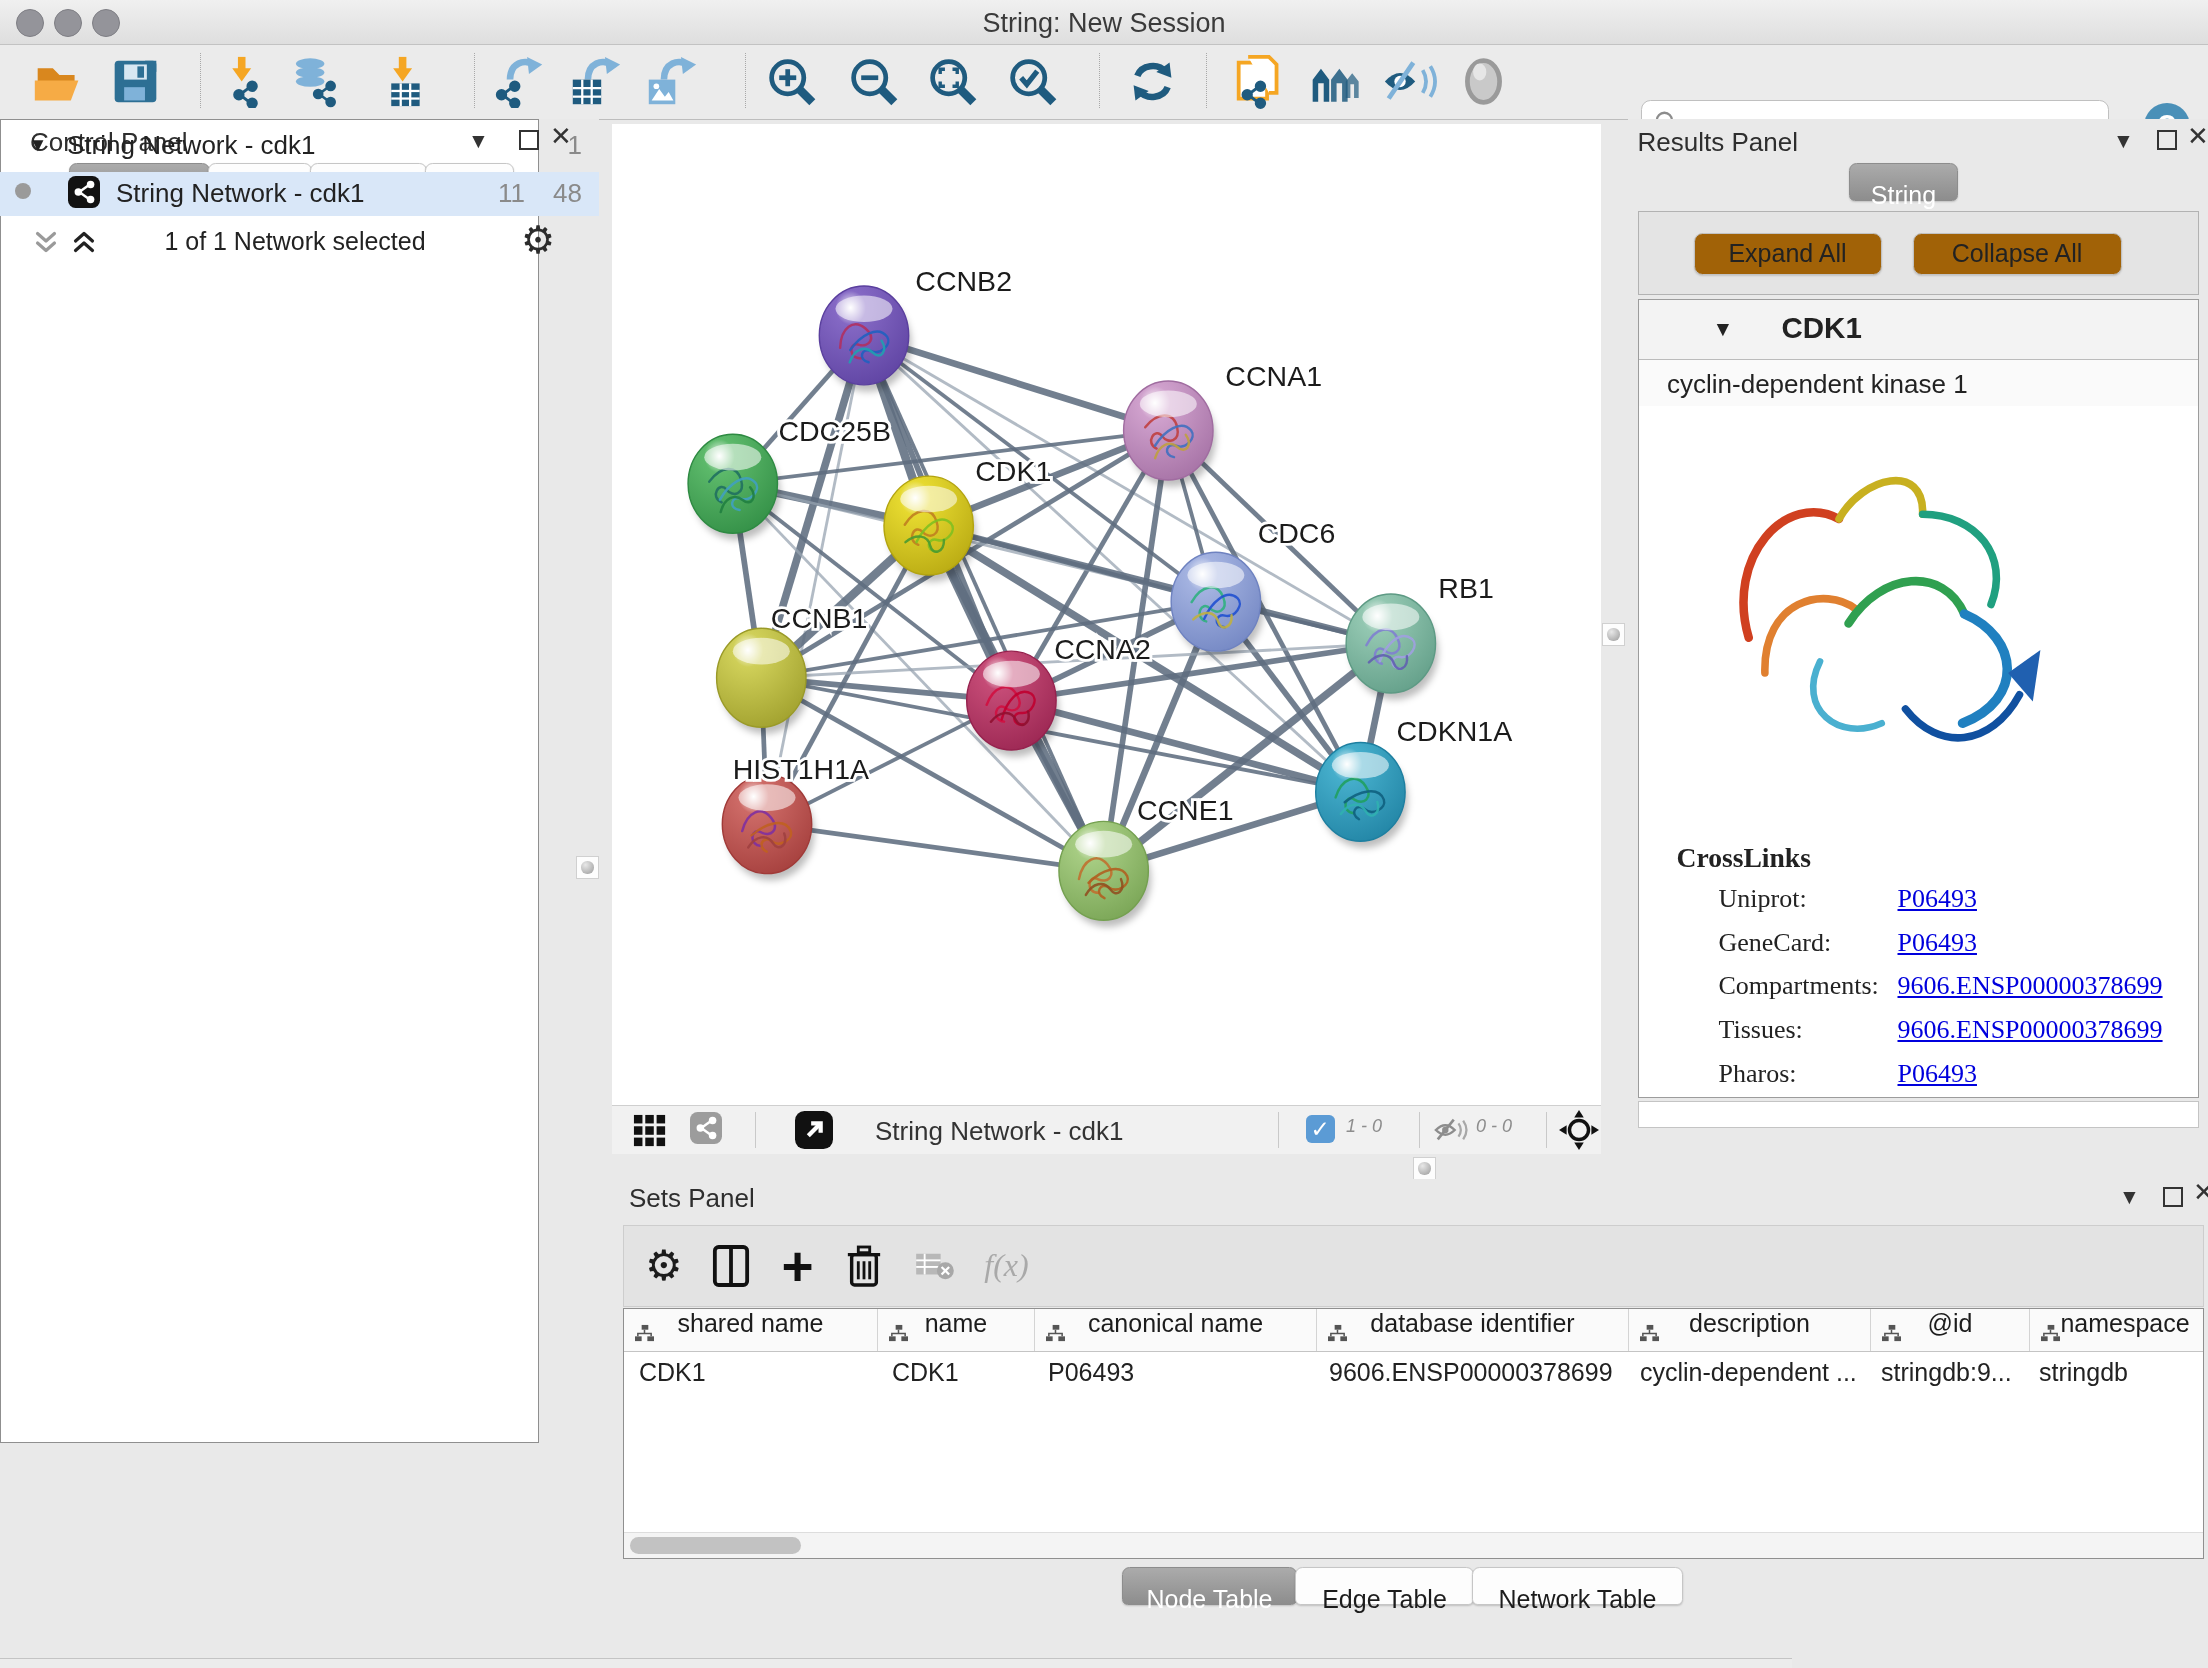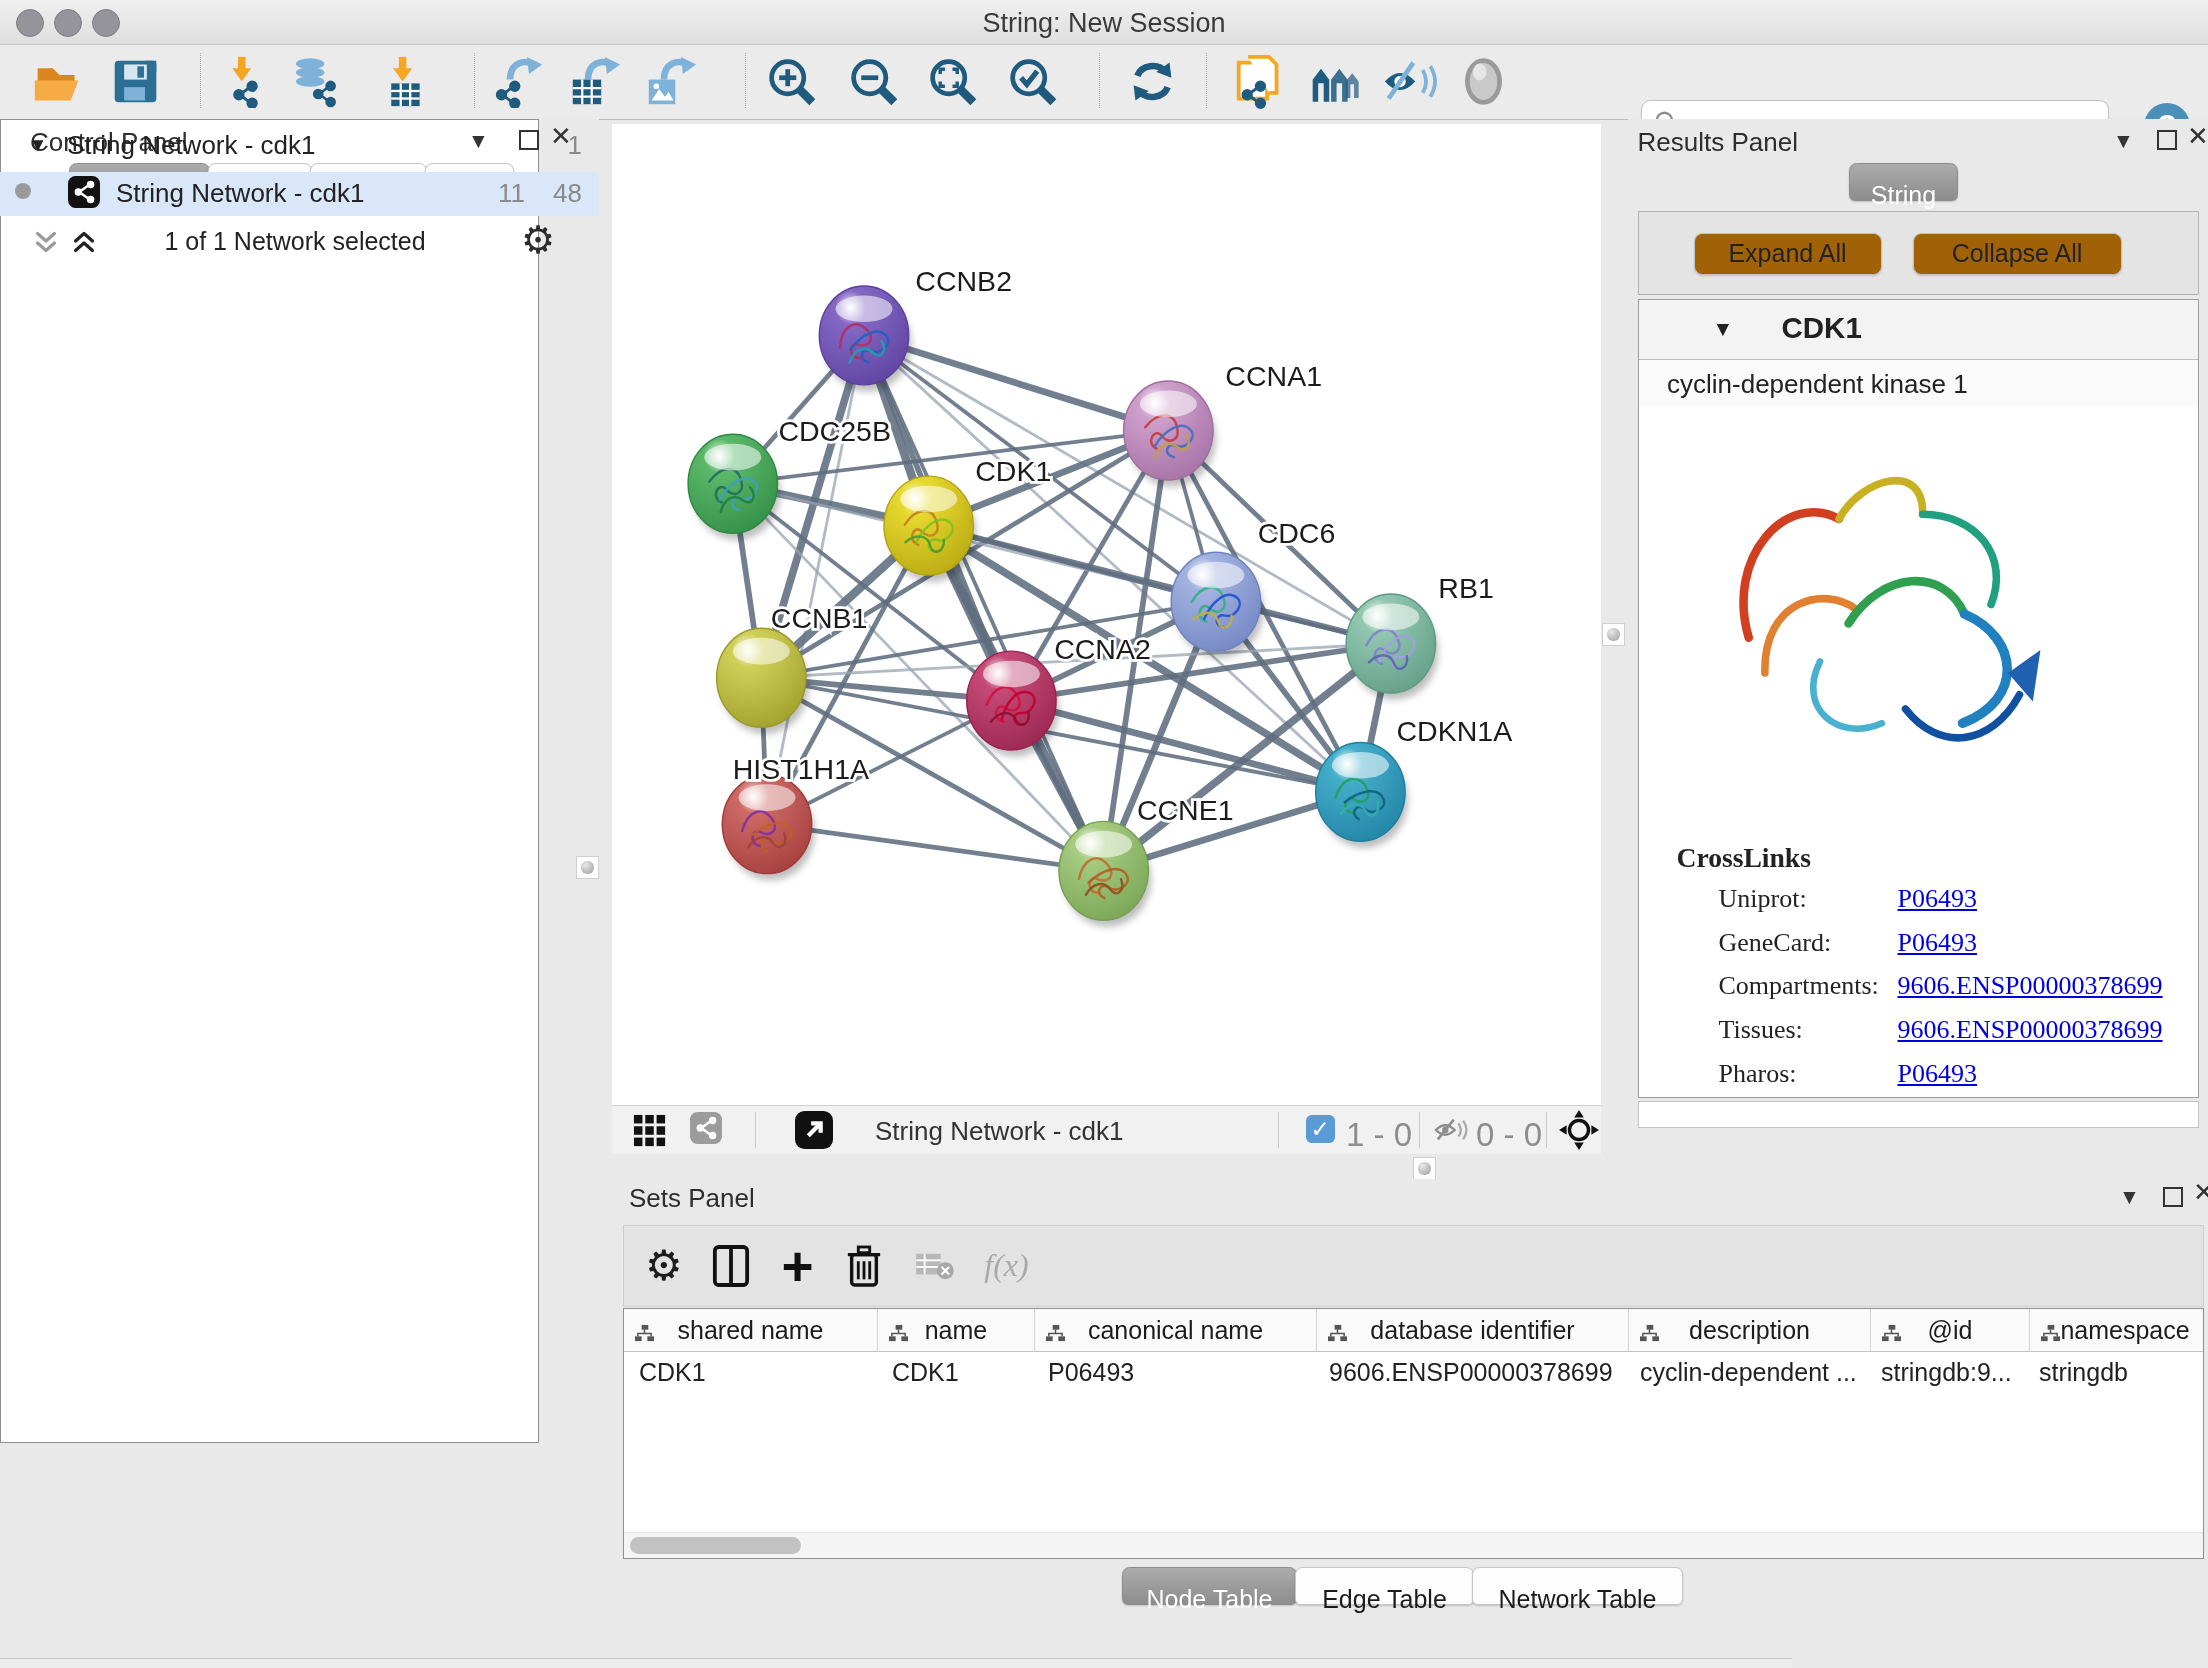--- a/index.html
+++ b/index.html
@@ -33,21 +33,21 @@
     box-shadow:0 1px 1.9px rgba(0,0,0,.18);font-size:25px;color:#1c1c1c;text-align:center;cursor:pointer;}
   .tab.active{background:linear-gradient(#ababab,#8d8d8d);color:#fff;border-color:#8d8d8d;}
   .tab span{display:block;margin-top:17px;text-align:center;}
   
   #ctl-tree{left:24px;top:259px;width:537px;height:1322px;background:#fff;border:1.4px solid #8f8f8f;}
   .tree-row{position:absolute;left:0;width:100%;height:40px;font-size:26px;}
   .tree-count{position:absolute;color:#8a8a8a;}
   .share-badge{position:absolute;width:32px;height:32px;border-radius:7.6px;background:#121212;}
   #net-footer{left:612px;top:1105px;width:989px;height:48px;background:#f1f1f1;border-top:1px solid #cfcfcf;}
   .nf-sep{position:absolute;top:5.7px;height:36px;border-left:1px solid #c9c9c9;}
-  .nf-txt{position:absolute;font-size:33px;color:#8d8d8d;}
+  .nf-txt{position:absolute;font-size:18px;color:#8d8d8d;font-style:italic;}
   #net-title{position:absolute;left:263px;top:9.5px;font-size:26px;color:#333;}
   .splitter-dot{position:absolute;width:21px;height:21px;background:#fdfdfd;border:1px solid #d0d0d0;
     display:flex;align-items:center;justify-content:center;cursor:pointer;}
   .splitter-dot i{width:12.4px;height:12.4px;border-radius:50%;background:radial-gradient(circle at 35% 30%,#e8e8e8,#9a9a9a);}
   
   #results-panel{left:1628px;top:119px;width:580px;height:1493px;background:#e9e9e9;}
   #res-box1{position:absolute;left:9.5px;top:92px;width:559px;height:82px;background:#e4e4e4;border:1px solid #b2b2b2;}
   .res-btn{position:absolute;top:21px;height:40px;background:#a16207;border:1px solid #c2c2c2;border-radius:8.6px;
     font-size:25px;text-align:center;cursor:pointer;box-shadow:0 1px 1.9px rgba(0,0,0,.15);}
   #res-box2{position:absolute;left:9.5px;top:180px;width:559px;height:797px;background:#fff;border:1px solid #9c9c9c;}
@@ -57,21 +57,21 @@
   .xl-row{position:absolute;left:0;width:100%;font-size:26px;}
   .xl-label{position:absolute;left:80px;}
   .xl-link{position:absolute;left:259px;color:#0000dd;text-decoration:underline;cursor:pointer;}
   #res-scroll{position:absolute;left:9.5px;top:982px;width:559px;height:25px;background:#fff;border:1px solid #c4c4c4;}
   
   #table-panel{left:599px;top:1179px;width:1609px;height:433px;background:#e9e9e9;}
   #tbl-toolbar{position:absolute;left:24px;top:46px;width:1579px;height:80px;background:#e3e3e3;border:1px solid #cdcdcd;}
   .tt-icon{position:absolute;top:11.4px;width:57px;height:57px;display:flex;align-items:center;justify-content:center;cursor:pointer;}
   #tbl-box{position:absolute;left:24px;top:129px;width:1579px;height:249px;background:#fff;border:1px solid #8f8f8f;overflow:hidden;}
   #tbl-header{display:flex;height:42px;background:#fafafa;border-bottom:1px solid #c4c4c4;}
-  .th{position:relative;border-right:1px solid #d4d4d4;display:flex;align-items:center;justify-content:center;
+  .th{position:relative;border-right:1px solid #d4d4d4;display:flex;align-items:flex-start;justify-content:center;
     font-size:25px;color:#1c1c1c;flex:none;cursor:pointer;}
   .th .hier{position:absolute;left:9.5px;top:11.4px;}
   #tbl-row{display:flex;height:40px;align-items:center;}
   .td{flex:none;font-size:25px;padding-left:15px;box-sizing:border-box;white-space:nowrap;overflow:hidden;}
   #tbl-hscroll{position:absolute;left:0;bottom:0;width:100%;height:25px;background:#f4f4f4;border-top:1px solid #ddd;}
   #tbl-thumb{position:absolute;left:5.7px;top:3.8px;width:171px;height:17px;border-radius:8.6px;background:#c2c2c2;}
   
   #statusbar{left:0;top:1612px;width:1792px;height:56px;background:#ececec;border-top:1px solid #c4c4c4;margin-top:46px;}
   .sb-btn{position:absolute;top:11.4px;width:57px;height:40px;background:#f8f8f8;border:1.9px solid #b5b5b5;
     display:flex;align-items:center;justify-content:center;cursor:pointer;}

